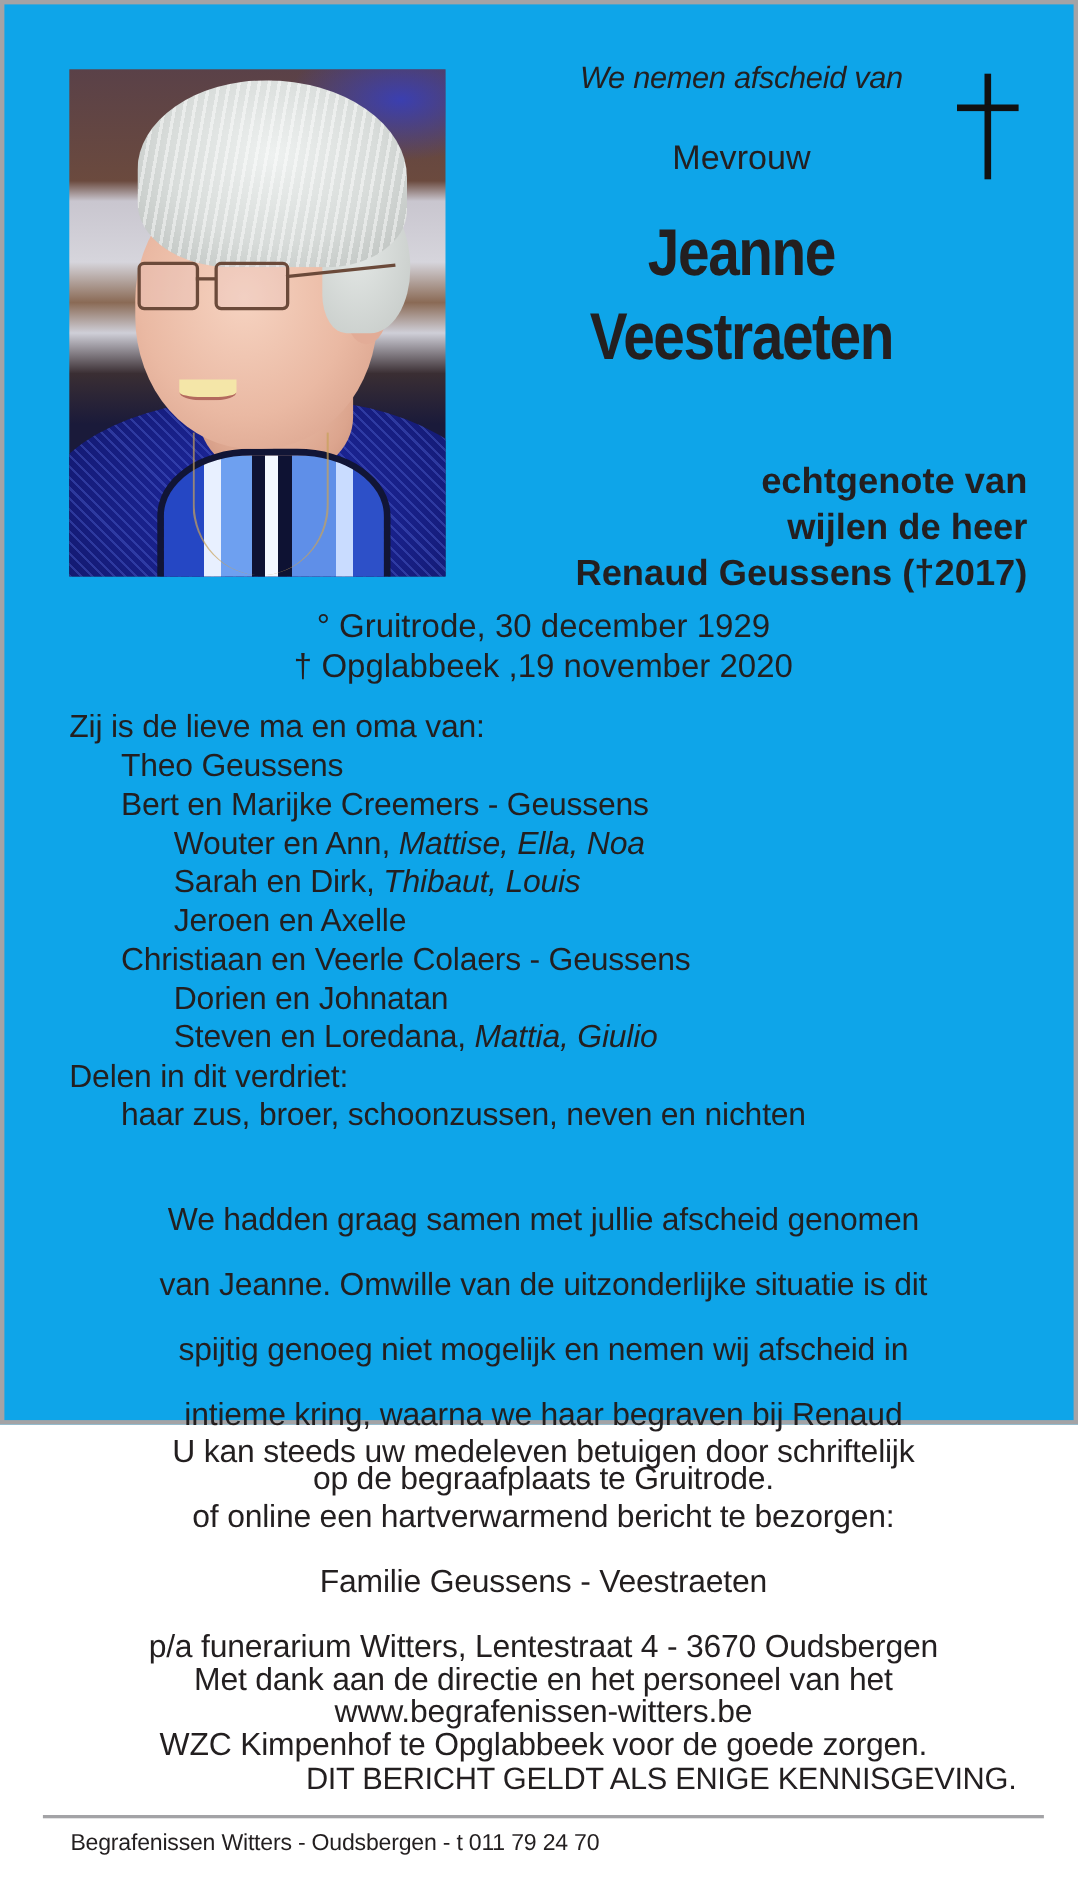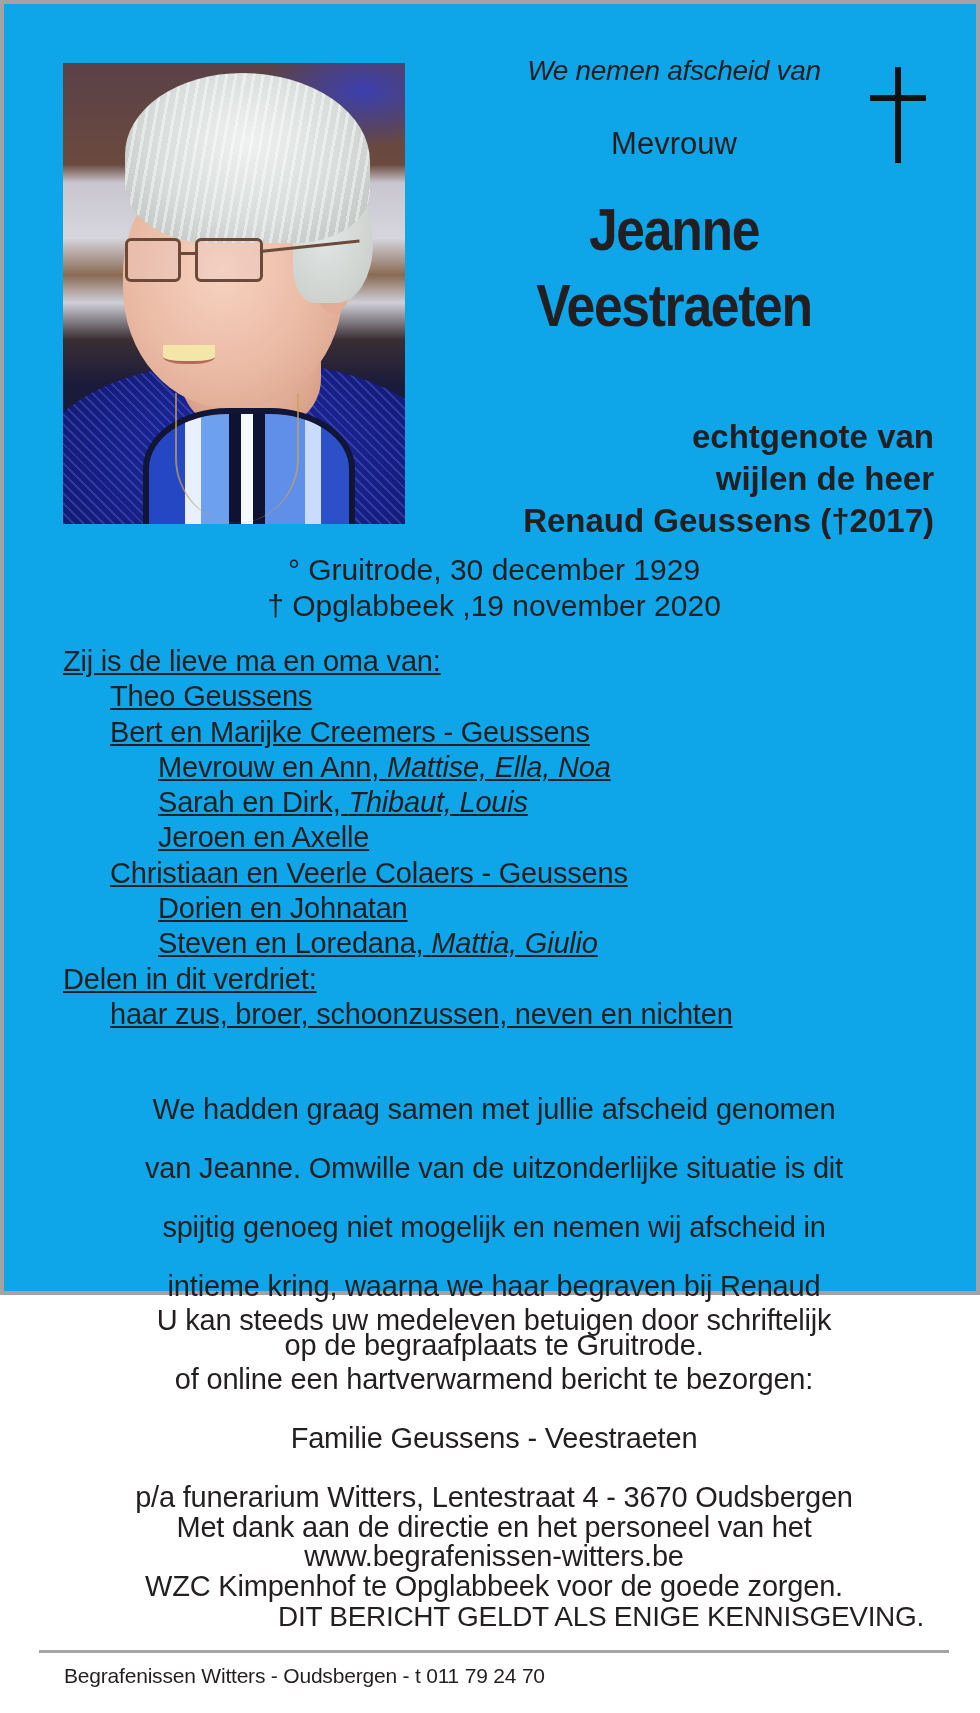--- a/index.html
+++ b/index.html
@@ -214,21 +214,20 @@
     
     .family {
       position: absolute;
       left: 59px; top: 640px;
       width: 860px;
       font-size: 29px;
       line-height: 35.3px;
       font-weight: 300;
       color: #231f20;
       letter-spacing: -0.2px;
-      text-decoration: underline;
     }
     .family .line { white-space: nowrap; }
     .family .lvl0 { padding-left: 0; }
     .family .lvl1 { padding-left: 47px; }
     .family .lvl2 { padding-left: 95px; }
     .family .italic { font-style: italic; }
 
     
     .para {
       position: absolute;
@@ -322,21 +321,21 @@
   <div class="family">
     <div class="line lvl0">Zij is de lieve ma en oma van:</div>
 
     <div class="line lvl1">
       <span>Theo Geussens</span><span class="italic"></span>
     </div>
     <div class="line lvl1">
       <span>Bert en Marijke Creemers - Geussens</span><span class="italic"></span>
     </div>
     <div class="line lvl2">
-      <span>Mevrouw en Ann, </span><span class="italic">Mattise, Ella, Noa</span>
+      <span>Wouter en Ann, </span><span class="italic">Mattise, Ella, Noa</span>
     </div>
     <div class="line lvl2">
       <span>Sarah en Dirk, </span><span class="italic">Thibaut, Louis</span>
     </div>
     <div class="line lvl2">
       <span>Jeroen en Axelle</span><span class="italic"></span>
     </div>
     <div class="line lvl1">
       <span>Christiaan en Veerle Colaers - Geussens</span><span class="italic"></span>
     </div>

